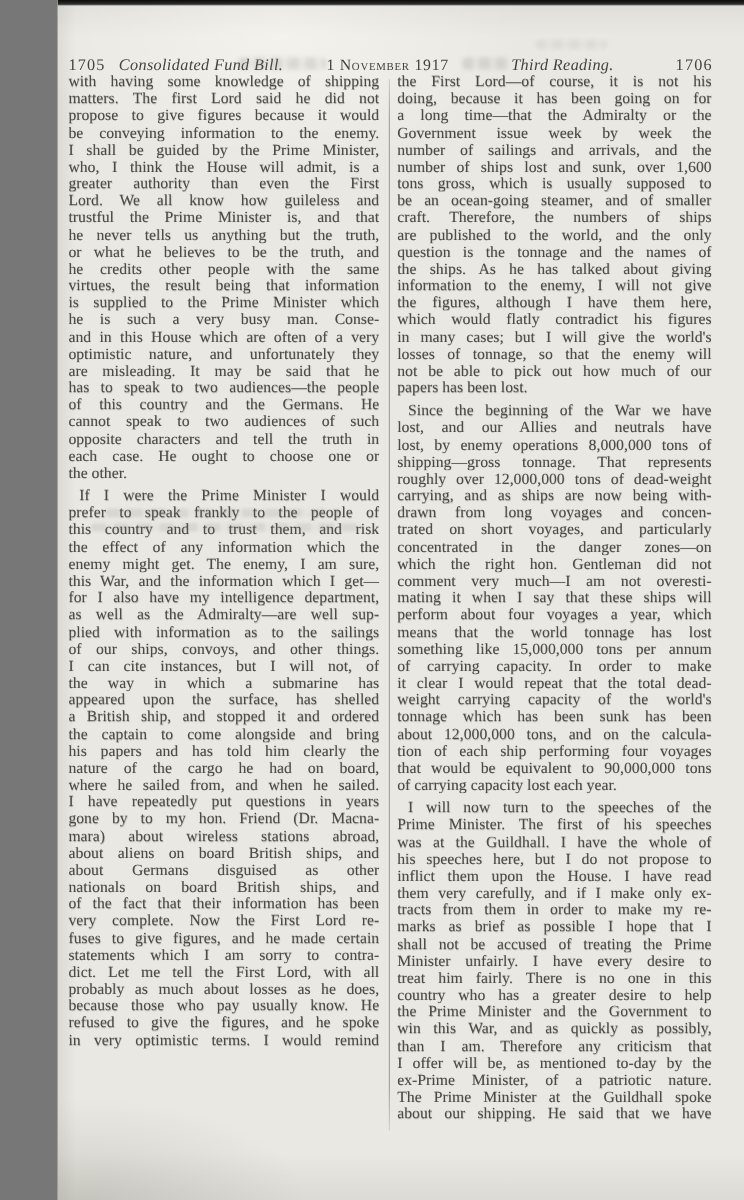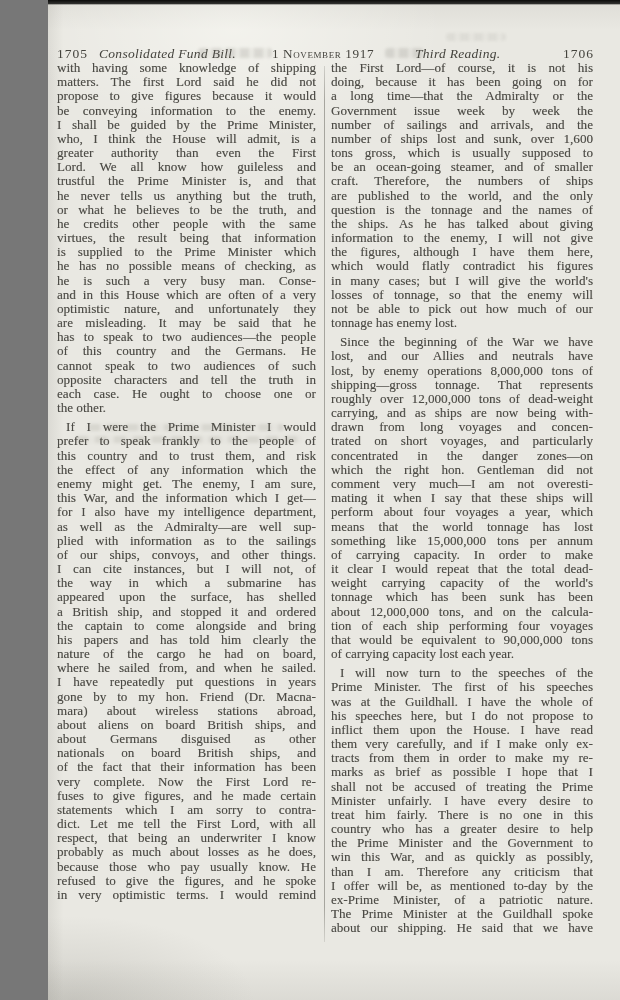--- a/index.html
+++ b/index.html
@@ -35,21 +35,21 @@
   }
   .header{
     position:absolute;top:46px;left:0;width:620px;height:18px;
     font-size:13.5px;line-height:16px;color:#44433d;
   }
   .header .num{position:absolute;letter-spacing:1px;}
   .header .num-left{left:9px;}
   .header .num-right{right:74px;}
   .header .it{font-style:italic;letter-spacing:0.3px;}
   .header .title-left{position:absolute;left:51px;text-align:center;}
-  .header .title-right{position:absolute;left:367px;}
+  .header .title-right{position:absolute;left:378px;}
   .header .date{
     position:absolute;left:224px;
     font-variant:small-caps;font-size:13.2px;letter-spacing:0.6px;
   }
   .smudge{
     position:absolute;border-radius:4px;
     background:repeating-linear-gradient(90deg, rgba(115,112,104,0.34) 0 9px, rgba(115,112,104,0.10) 9px 14px);
     filter:blur(1.6px);opacity:0.55;
   }
   .smudge-a{left:150px;top:48px;width:74px;height:10px;}
@@ -115,21 +115,20 @@
         <div class="line">I shall be guided by the Prime Minister,</div>
         <div class="line">who, I think the House will admit, is a</div>
         <div class="line">greater authority than even the First</div>
         <div class="line">Lord. We all know how guileless and</div>
         <div class="line">trustful the Prime Minister is, and that</div>
         <div class="line">he never tells us anything but the truth,</div>
         <div class="line">or what he believes to be the truth, and</div>
         <div class="line">he credits other people with the same</div>
         <div class="line">virtues, the result being that information</div>
         <div class="line">is supplied to the Prime Minister which</div>
-        <div class="line">he has no possible means of checking, as</div>
         <div class="line">he is such a very busy man. Conse-</div>
         <div class="line">and in this House which are often of a very</div>
         <div class="line">optimistic nature, and unfortunately they</div>
         <div class="line">are misleading. It may be said that he</div>
         <div class="line">has to speak to two audiences—the people</div>
         <div class="line">of this country and the Germans. He</div>
         <div class="line">cannot speak to two audiences of such</div>
         <div class="line">opposite characters and tell the truth in</div>
         <div class="line">each case. He ought to choose one or</div>
         <div class="line endline">the other.</div>
@@ -157,21 +156,20 @@
         <div class="line">gone by to my hon. Friend (Dr. Macna-</div>
         <div class="line">mara) about wireless stations abroad,</div>
         <div class="line">about aliens on board British ships, and</div>
         <div class="line">about Germans disguised as other</div>
         <div class="line">nationals on board British ships, and</div>
         <div class="line">of the fact that their information has been</div>
         <div class="line">very complete. Now the First Lord re-</div>
         <div class="line">fuses to give figures, and he made certain</div>
         <div class="line">statements which I am sorry to contra-</div>
         <div class="line">dict. Let me tell the First Lord, with all</div>
-        <div class="line">respect, that being an underwriter I know</div>
         <div class="line">probably as much about losses as he does,</div>
         <div class="line">because those who pay usually know. He</div>
         <div class="line">refused to give the figures, and he spoke</div>
         <div class="line">in very optimistic terms. I would remind</div>
       </div>
     </div>
   <div class="col col-right" id="col-right">
       <div class="para">
         <div class="line">the First Lord—of course, it is not his</div>
         <div class="line">doing, because it has been going on for</div>
@@ -184,21 +182,21 @@
         <div class="line">craft. Therefore, the numbers of ships</div>
         <div class="line">are published to the world, and the only</div>
         <div class="line">question is the tonnage and the names of</div>
         <div class="line">the ships. As he has talked about giving</div>
         <div class="line">information to the enemy, I will not give</div>
         <div class="line">the figures, although I have them here,</div>
         <div class="line">which would flatly contradict his figures</div>
         <div class="line">in many cases; but I will give the world's</div>
         <div class="line">losses of tonnage, so that the enemy will</div>
         <div class="line">not be able to pick out how much of our</div>
-        <div class="line endline">tonnage has enemy lost.</div>
+        <div class="line endline">papers has been lost.</div>
       </div>
       <div class="para">
         <div class="line indent">Since the beginning of the War we have</div>
         <div class="line">lost, and our Allies and neutrals have</div>
         <div class="line">lost, by enemy operations 8,000,000 tons of</div>
         <div class="line">shipping—gross tonnage. That represents</div>
         <div class="line">roughly over 12,000,000 tons of dead-weight</div>
         <div class="line">carrying, and as ships are now being with-</div>
         <div class="line">drawn from long voyages and concen-</div>
         <div class="line">trated on short voyages, and particularly</div>

